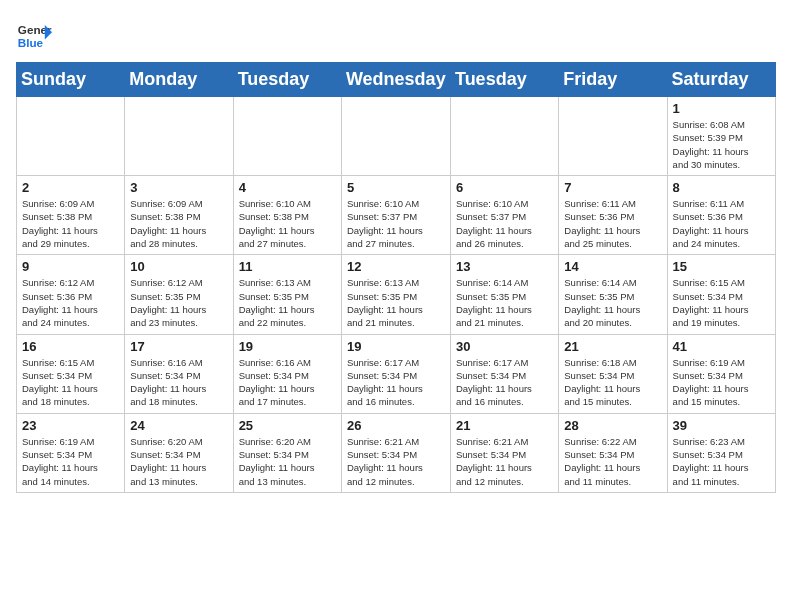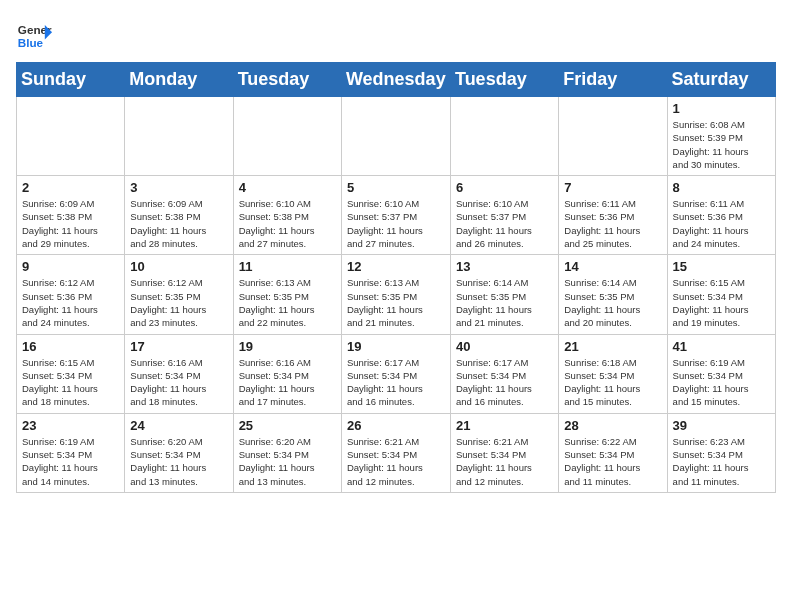--- a/index.html
+++ b/index.html
@@ -254,21 +254,21 @@
 and 17 minutes.</div>
         </td>
         <td>
           <span class="day-num">19</span>
           <div class="cell-info" style="white-space: pre-line;">Sunrise: 6:17 AM
 Sunset: 5:34 PM
 Daylight: 11 hours
 and 16 minutes.</div>
         </td>
         <td>
-          <span class="day-num">40</span>
+          <span class="day-num">30</span>
           <div class="cell-info" style="white-space: pre-line;">Sunrise: 6:17 AM
 Sunset: 5:34 PM
 Daylight: 11 hours
 and 16 minutes.</div>
         </td>
         <td>
           <span class="day-num">21</span>
           <div class="cell-info" style="white-space: pre-line;">Sunrise: 6:18 AM
 Sunset: 5:34 PM
 Daylight: 11 hours

